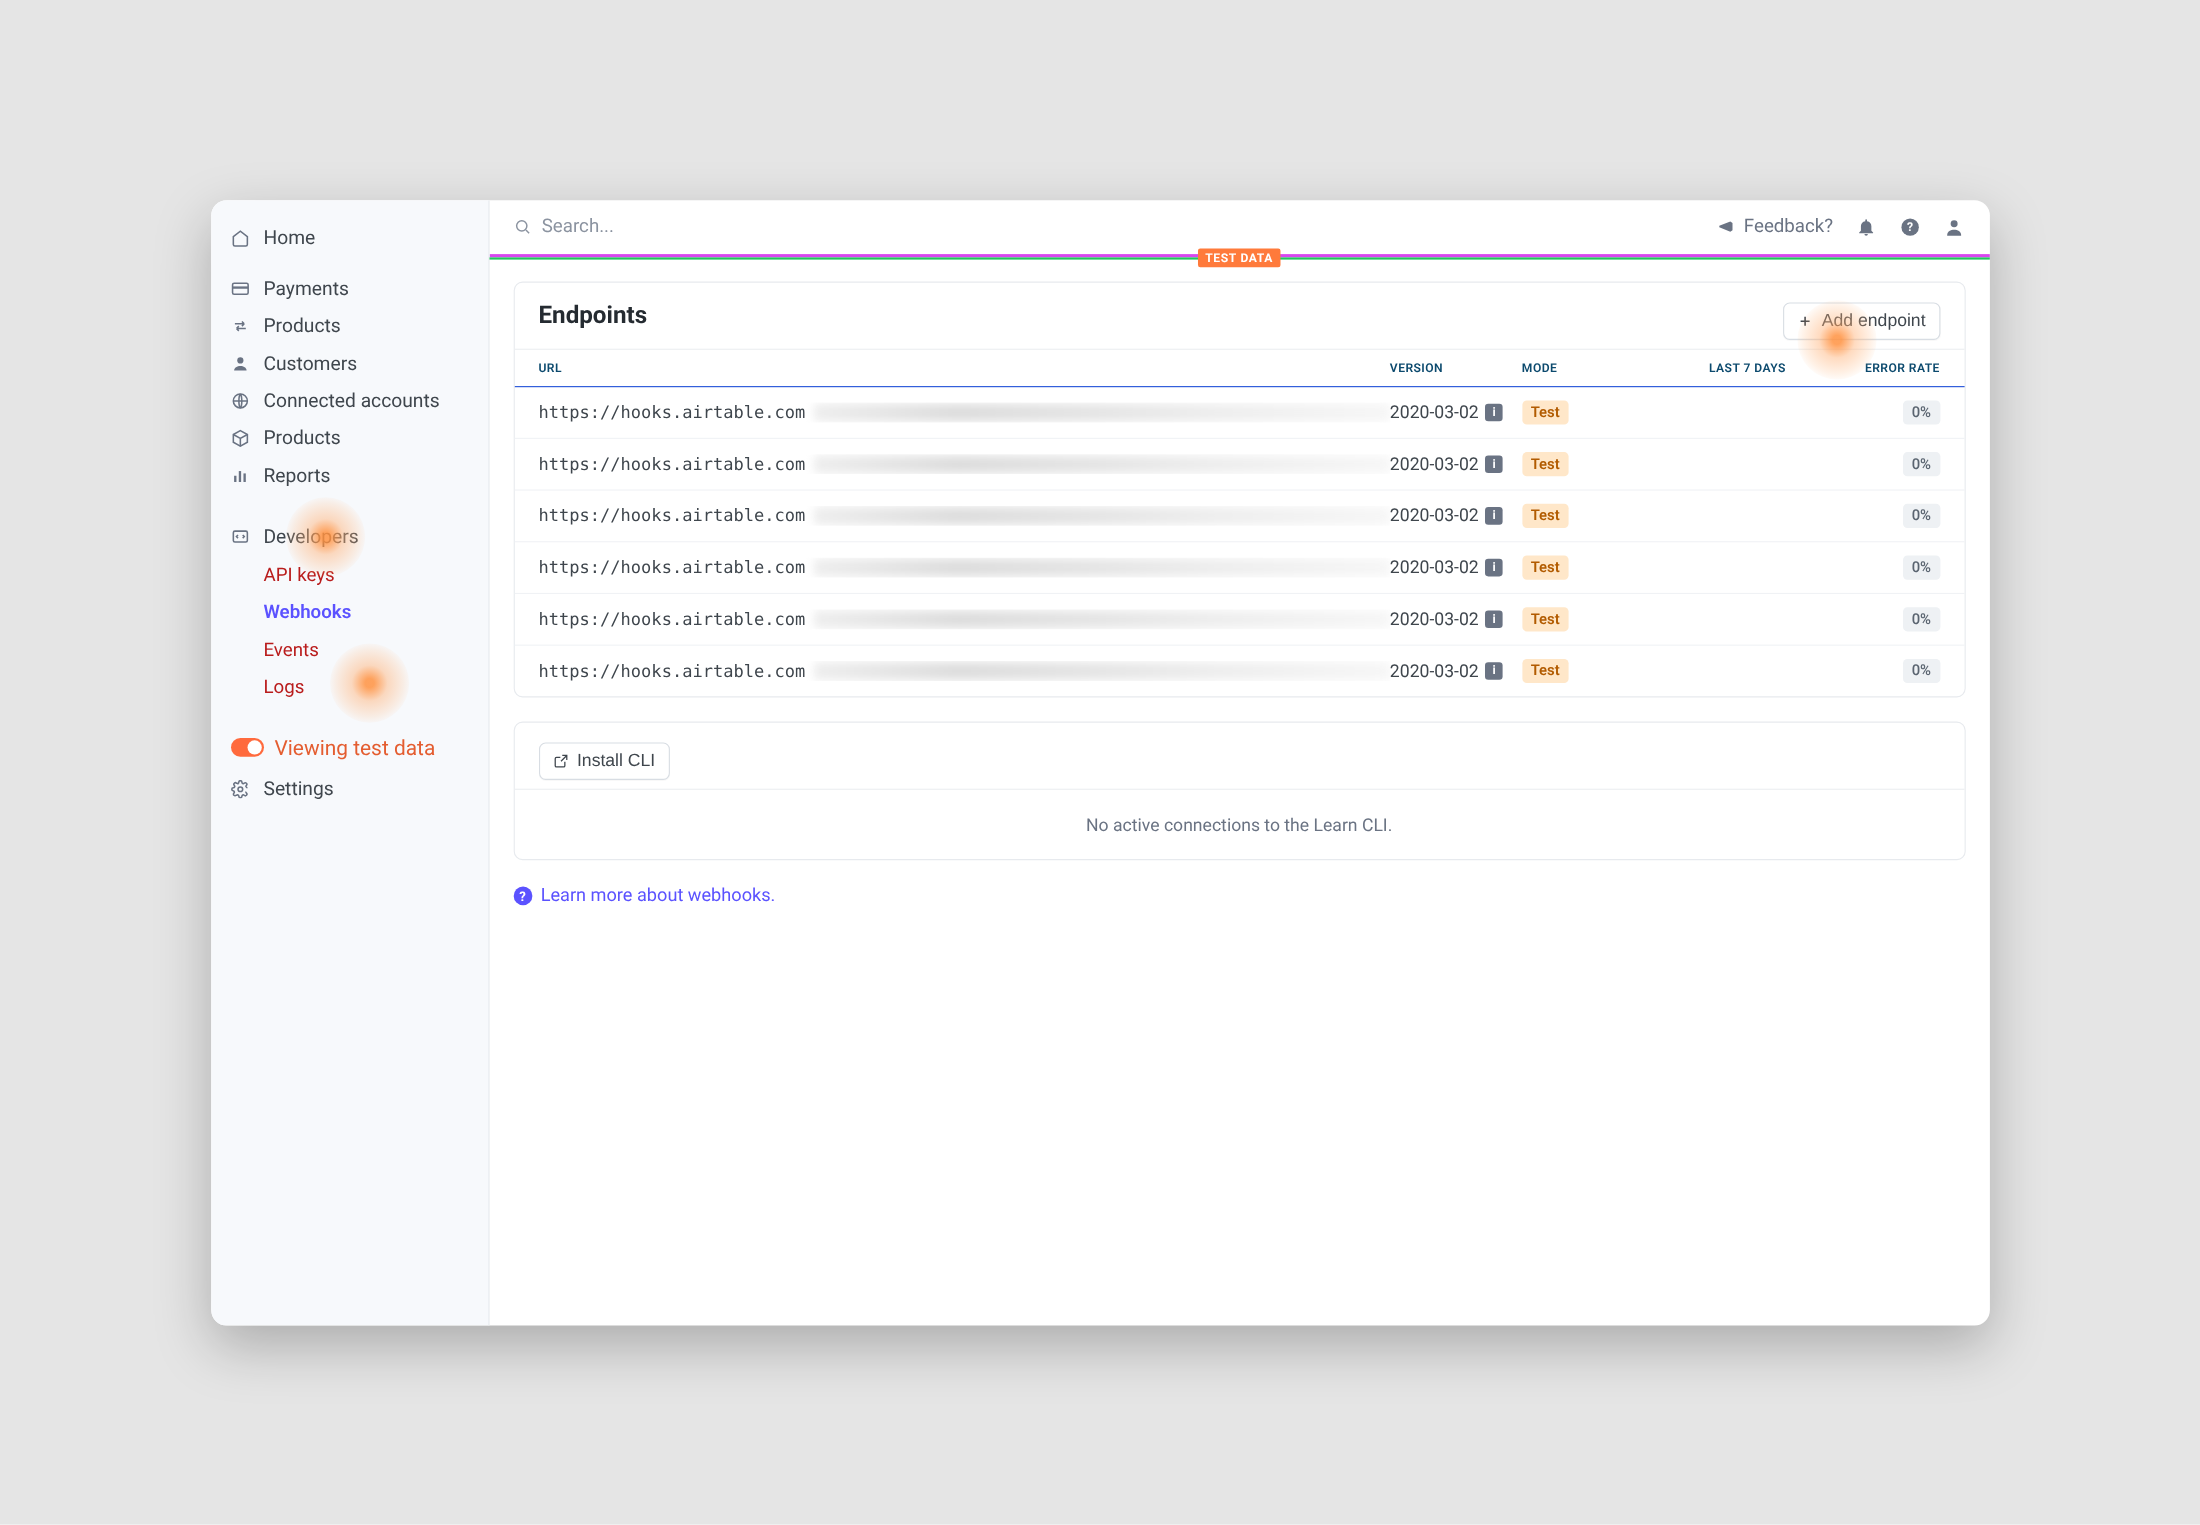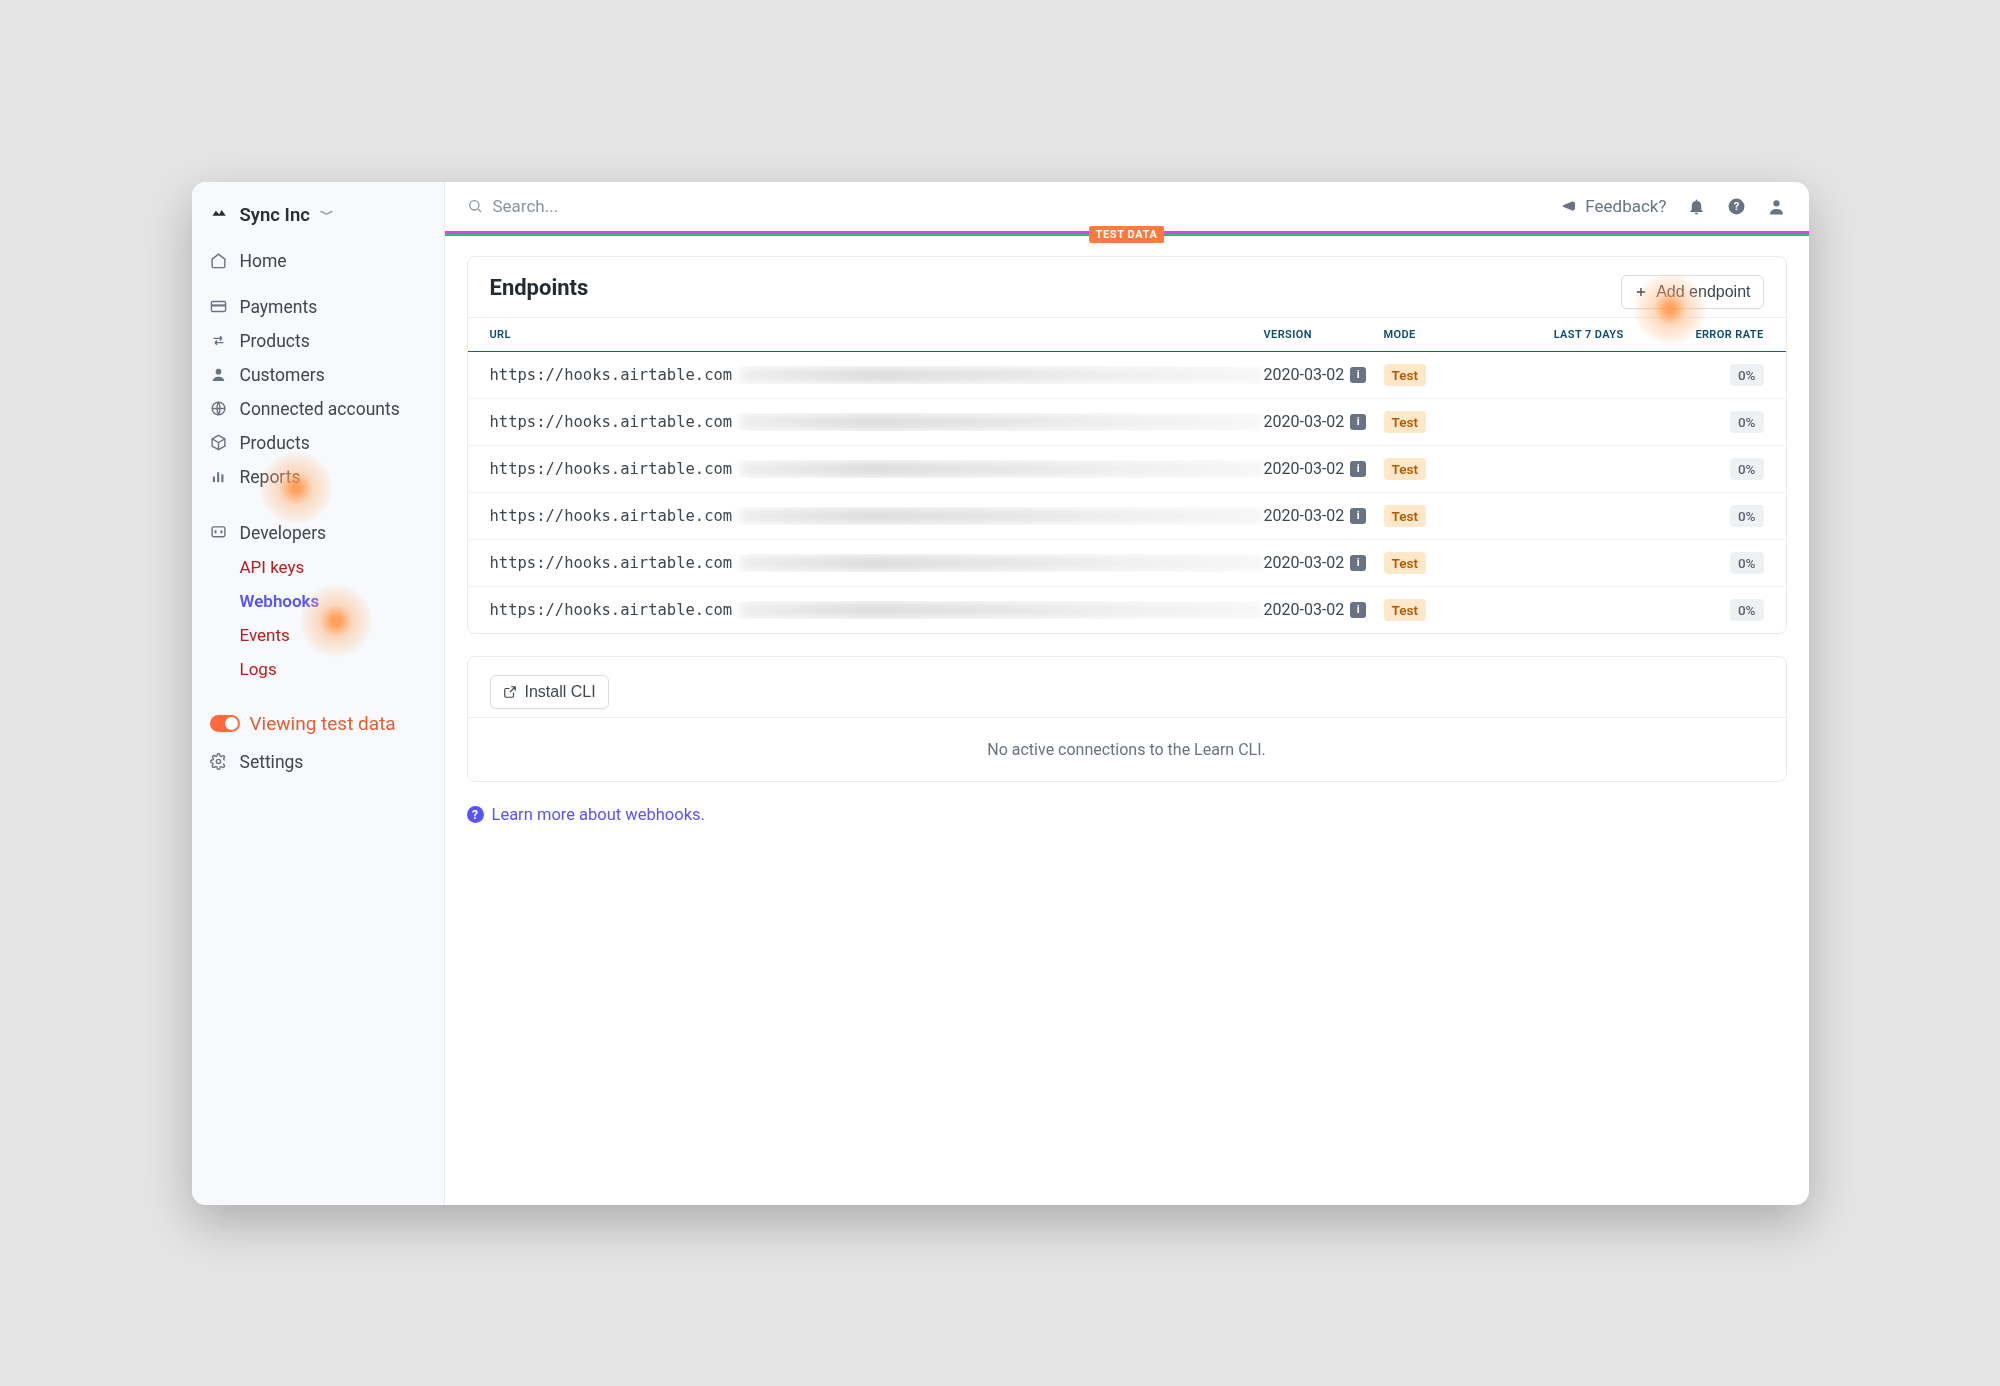--- a/index.html
+++ b/index.html
@@ -192,29 +192,20 @@
   font-size:12px; font-weight:700;
 }
 .hs3 { position:absolute; right: 80px; top: 16px; width:72px; height:72px; }
 </style>
 </head>
 <body>
 
 <div class="app-window">
 
   <aside class="sidebar">
-    <div class="account">
-      <span class="logo-icon">
-        <svg viewBox="0 0 24 24" width="20" height="20">
-            <path fill="#2a2f34" d="M3 13l4-6 4 4 3-5 5 7H3z"></path>
-          </svg>
-      </span>
-      <span>Sync Inc</span>
-      <span class="chev">﹀</span>
-    </div>
 
     <div class="nav-section">
       <div class="nav-item">
         <span class="icn">
             <svg viewBox="0 0 24 24" width="17" height="17" fill="none" stroke="currentColor" stroke-width="2">
               <path d="M3 10l9-7 9 7v10a2 2 0 0 1-2 2H5a2 2 0 0 1-2-2z"></path>
             </svg>
           </span>
         <span>Home</span>
       </div>

